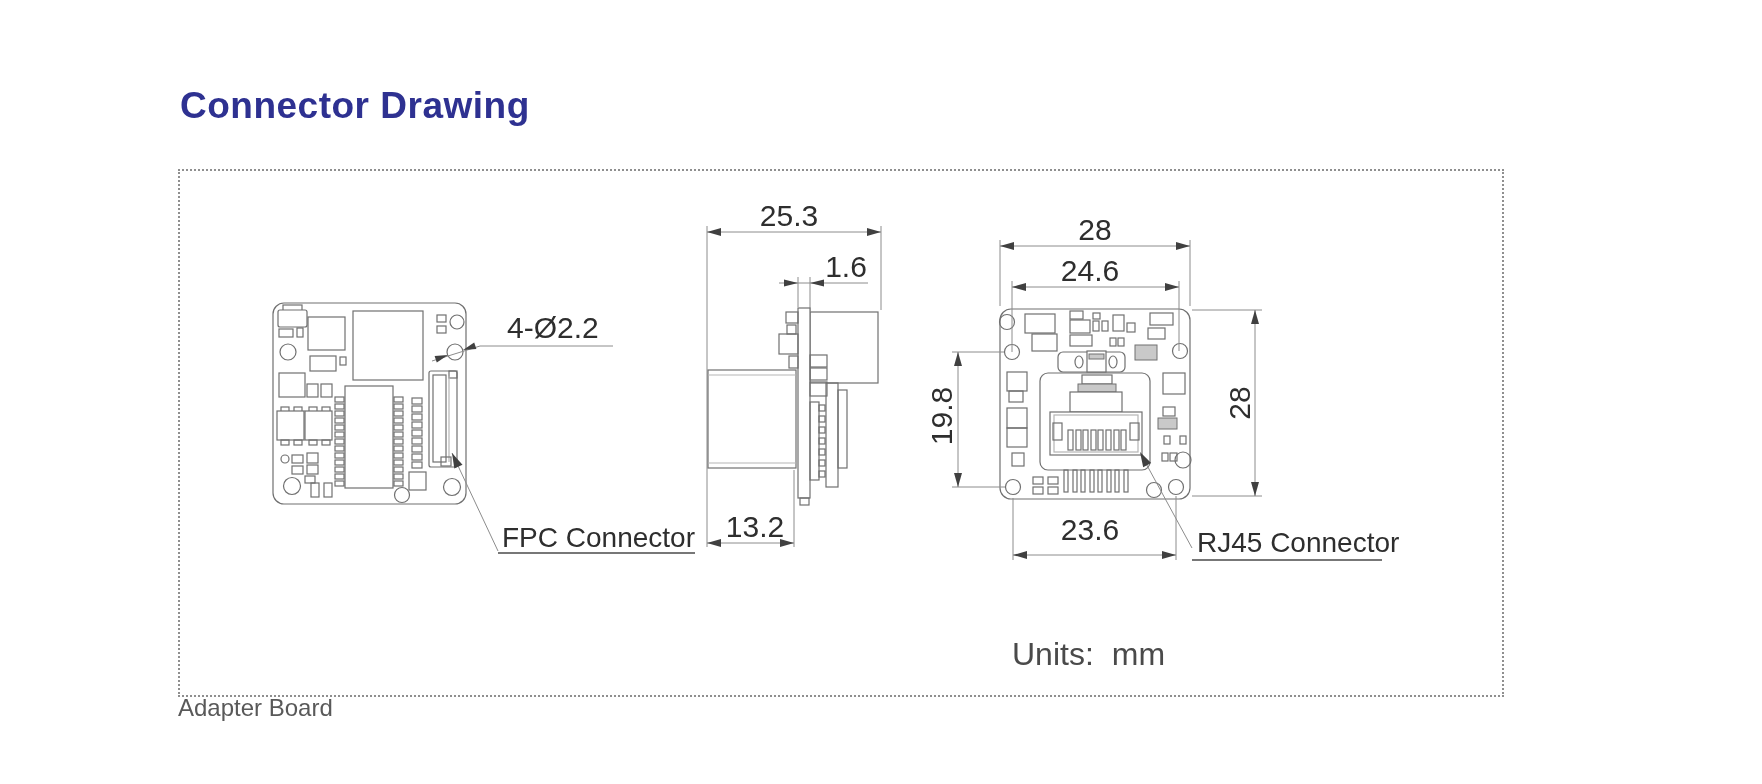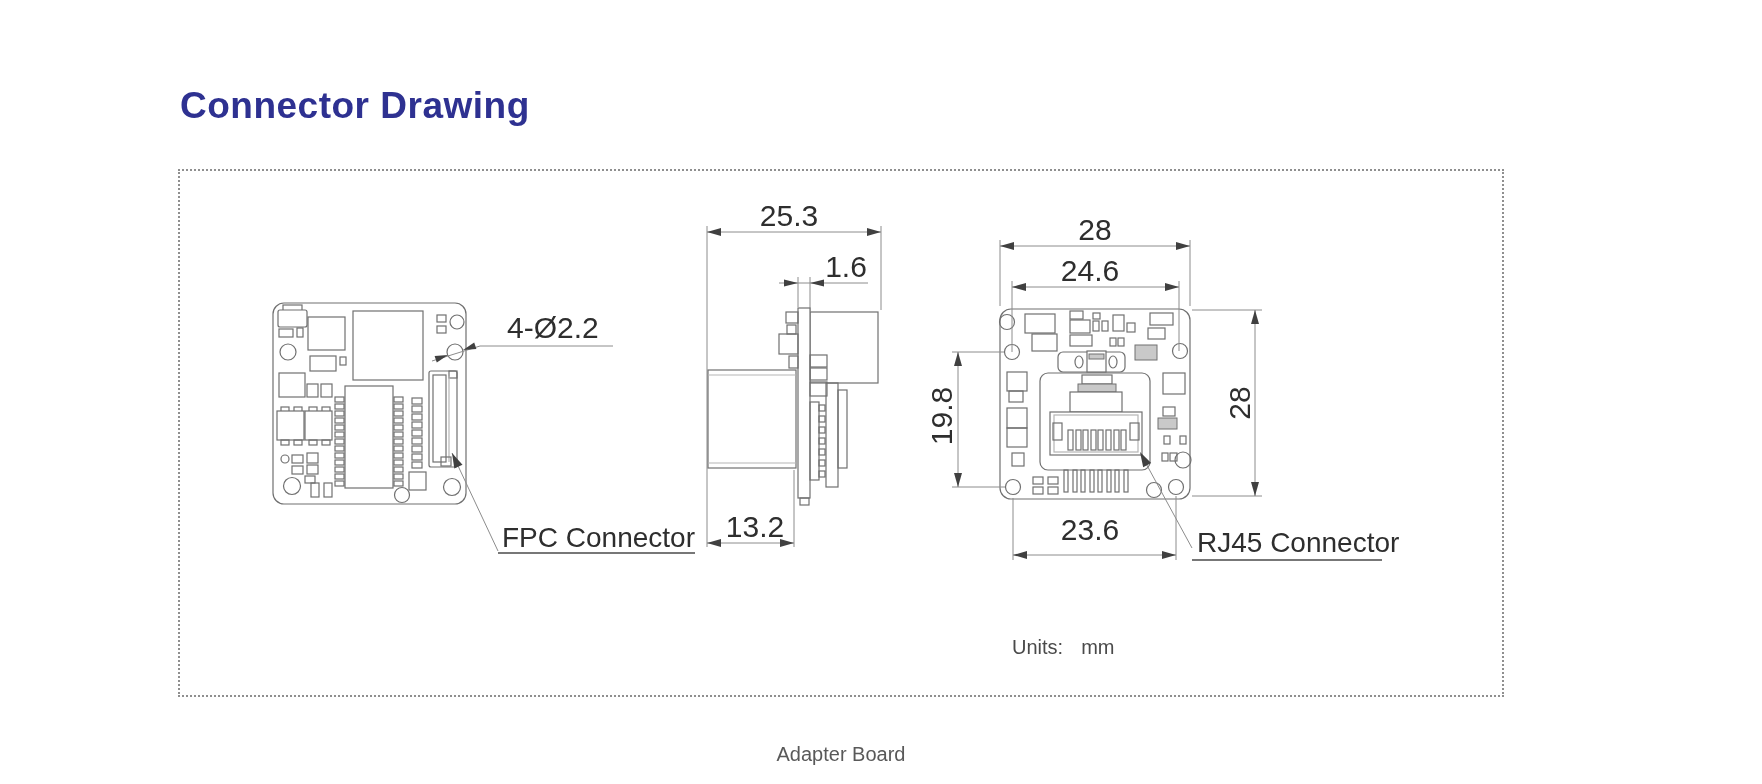--- a/index.html
+++ b/index.html
@@ -13,26 +13,26 @@
   }
   .page-title{
     position:absolute;left:180px;top:85px;font-size:37px;font-weight:bold;
     color:var(--title,#2e3191);letter-spacing:0.5px;
   }
   .drawing-frame{
     position:absolute;left:178px;top:169px;width:1326px;height:528px;
     border:2px dotted var(--border,#8f8f8f);box-sizing:border-box;
   }
   .units-line{
-    position:absolute;left:1012px;top:636px;font-size:20px;color:#4a4a4a;
+    position:absolute;left:1012px;top:636px;font-size:32px;color:#4a4a4a;
   }
   .units-line .units-value{margin-left:18px;}
   .caption{
-    position:absolute;left:178px;top:743px;width:1326px;text-align:center;
-    font-size:20px;color:var(--caption,#595959);
+    position:absolute;left:178px;top:694px;width:1326px;text-align:left;
+    font-size:24px;color:var(--caption,#595959);
   }
   svg{position:absolute;left:0;top:0;}
   .p   {fill:none;stroke:var(--line,#707070);stroke-width:1.2;}
   .pf  {fill:#ffffff;stroke:var(--line,#707070);stroke-width:1.2;}
   .gl  {fill:none;stroke:var(--line_light,#b5b5b5);stroke-width:1.2;}
   .gf  {fill:#c9c9c9;stroke:var(--line,#707070);stroke-width:1;}
   .d   {fill:none;stroke:var(--dim,#8c8c8c);stroke-width:1;}
   .du  {fill:none;stroke:#4a4a4a;stroke-width:1.5;}
   .ah  {fill:#404040;stroke:none;}
   .dt  {fill:var(--text,#2e2e2e);font-size:30px;font-family:"Liberation Sans",sans-serif;}

